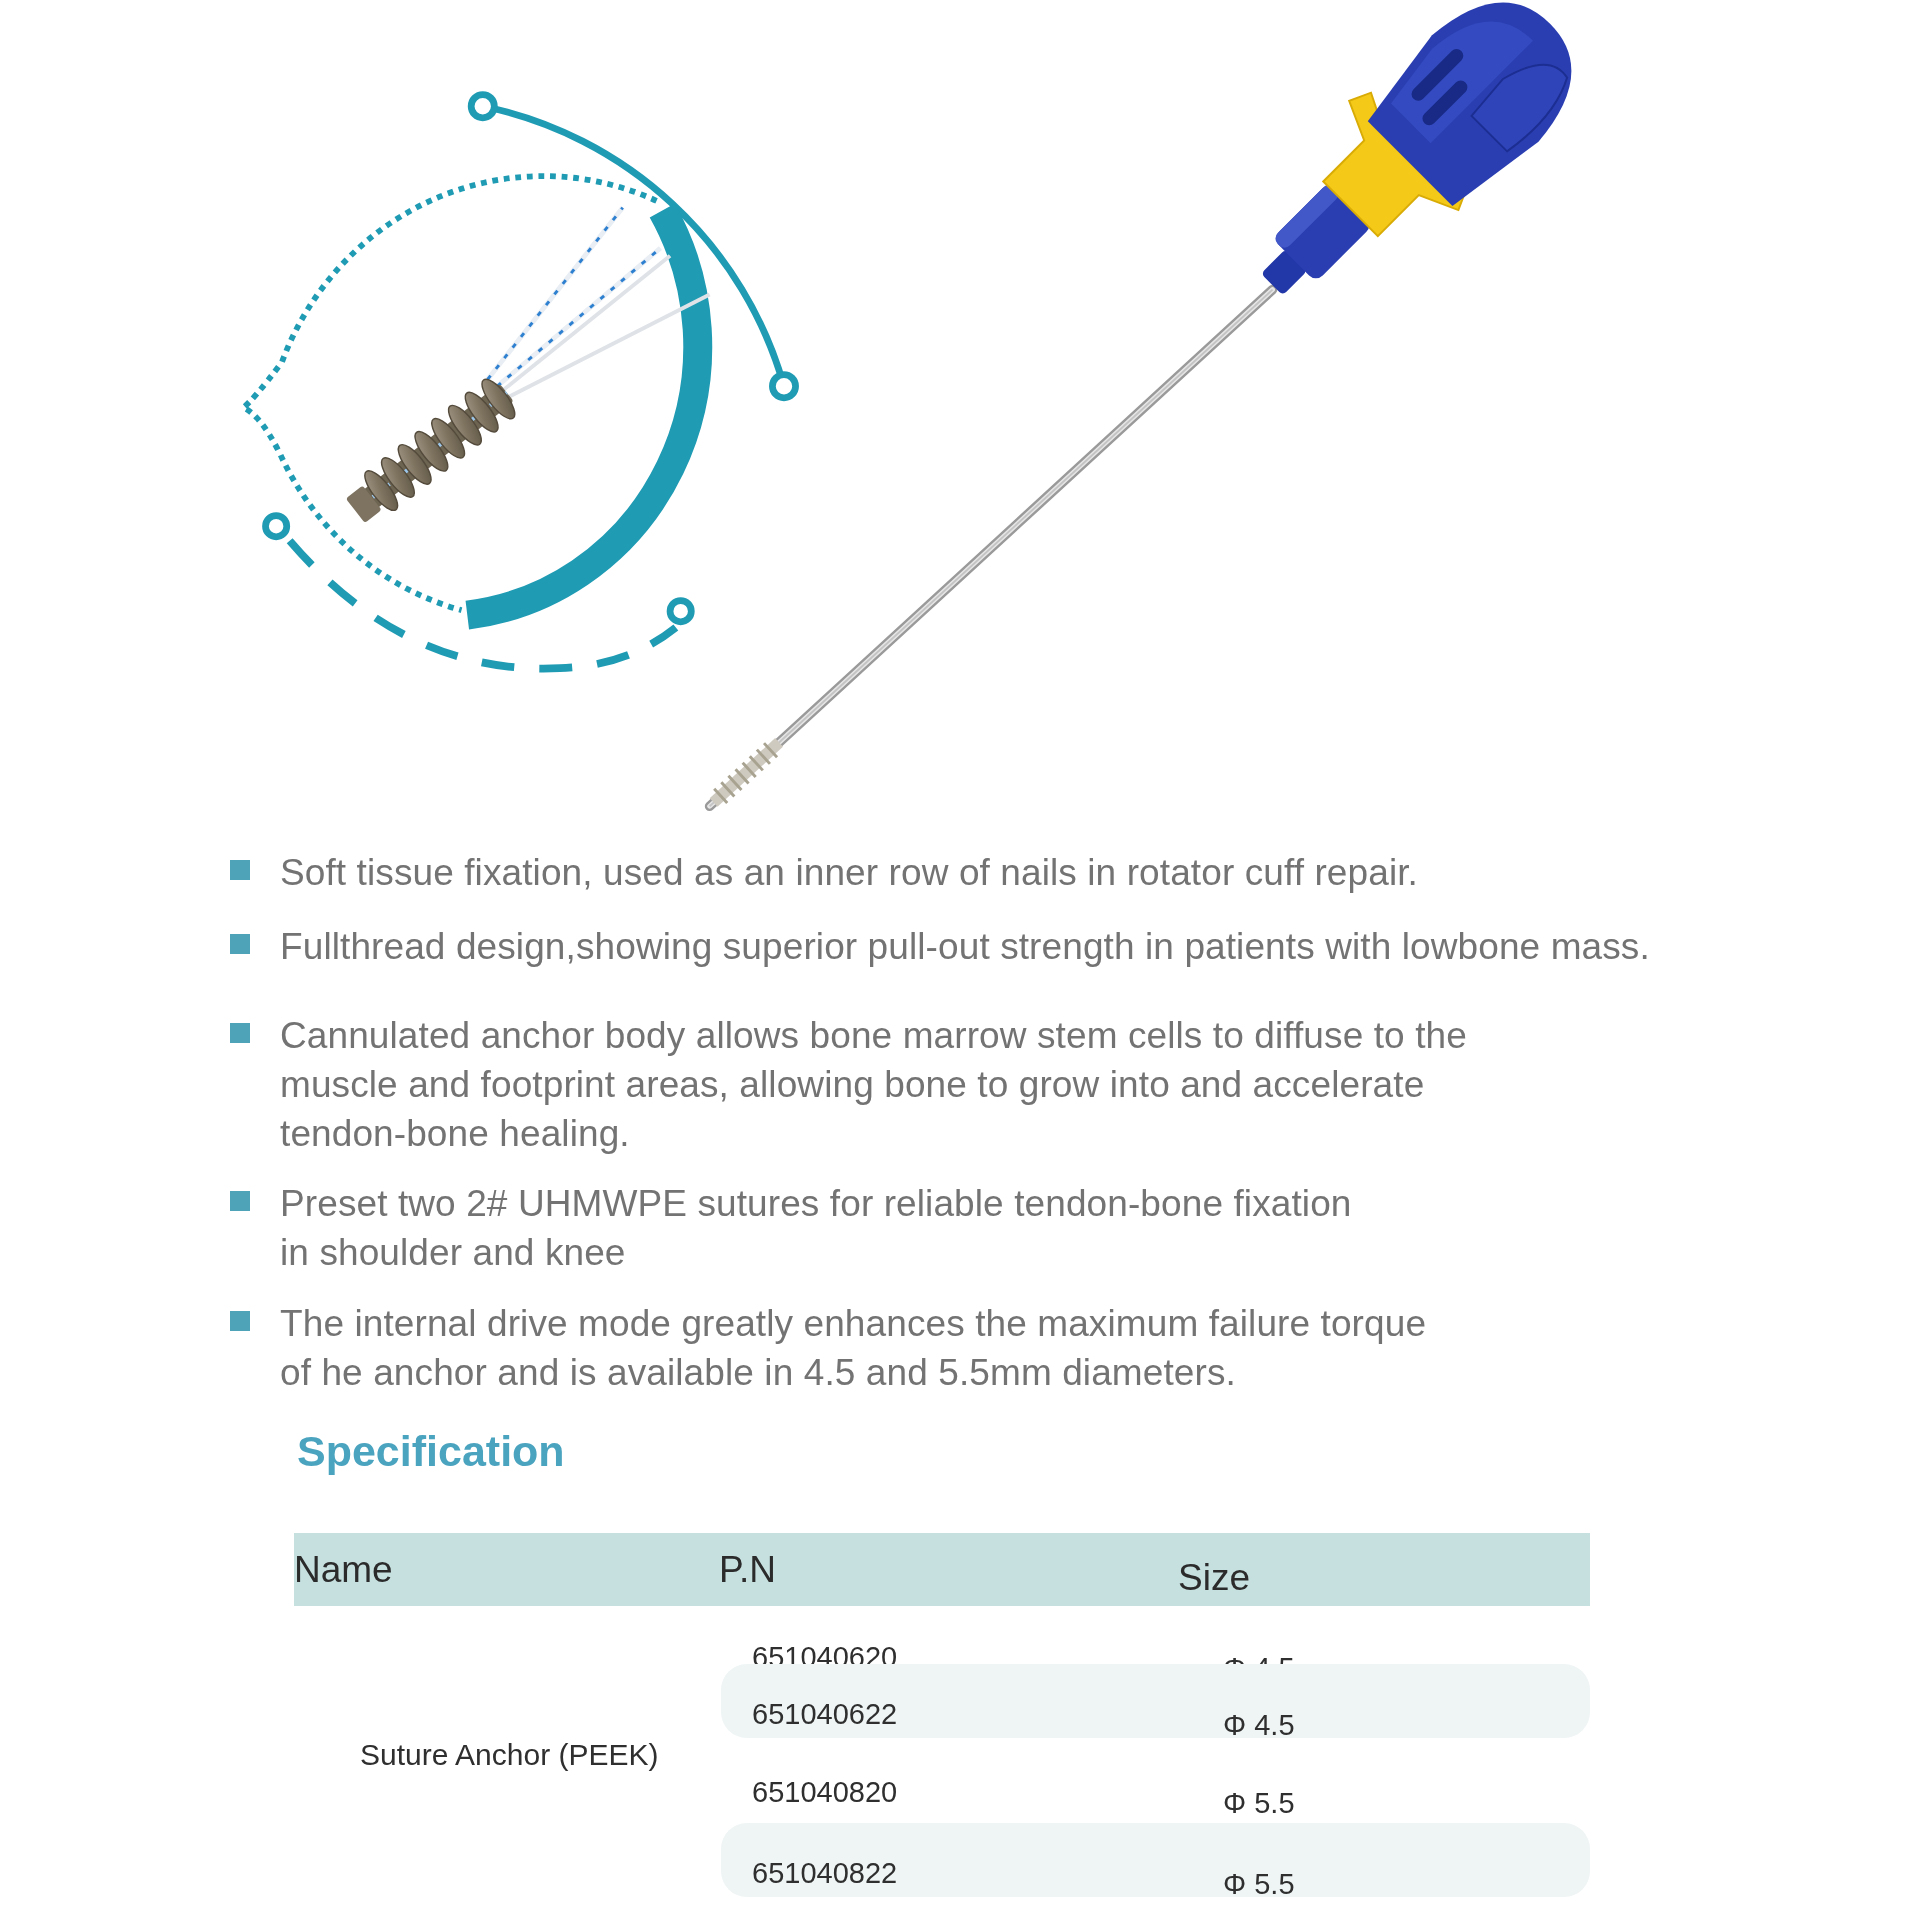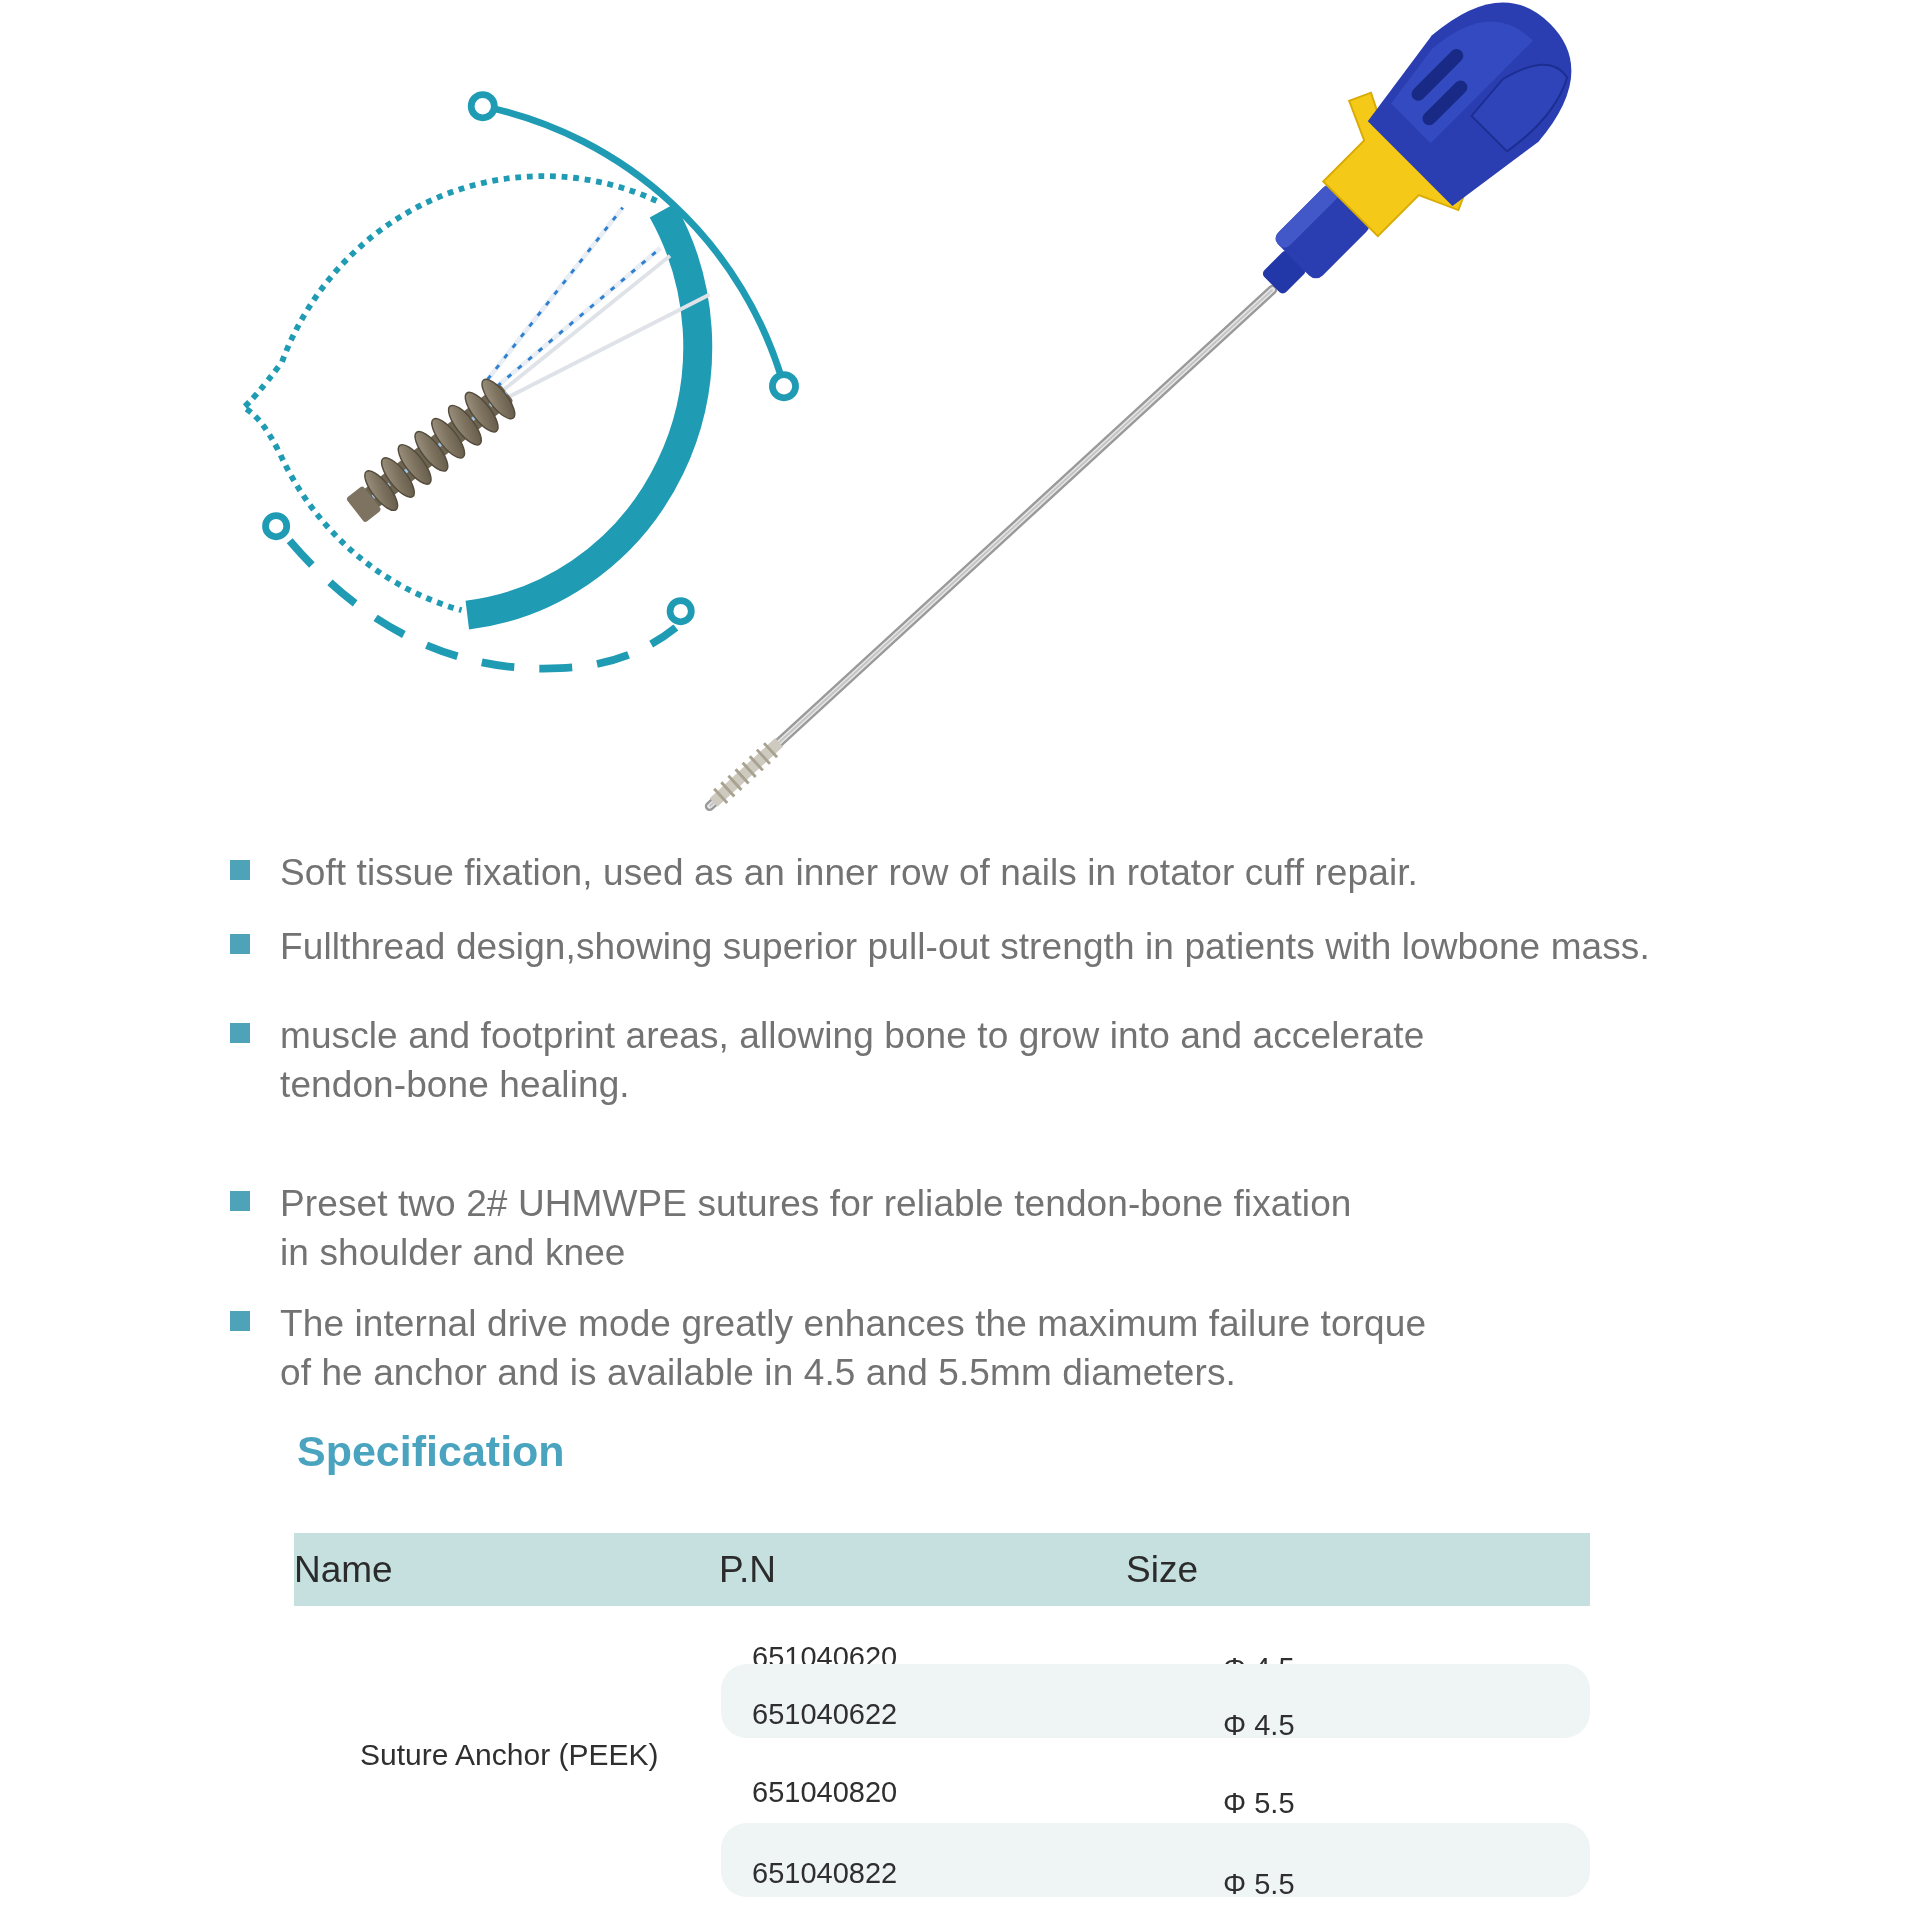--- a/index.html
+++ b/index.html
@@ -22,21 +22,21 @@
     
     .spec-title { position: absolute; left: 297px; top: 1427px; font-size: 43px; font-weight: bold;
                   color: #4aa3bf; }
 
     .spec-table { position: absolute; left: 294px; top: 1533px; width: 1296px; }
     .thead { position: absolute; left: 0; top: 0; width: 1296px; height: 73px; background: #c6e0e0; }
     .th { position: absolute; top: 0; height: 73px; line-height: 73px; font-size: 37px; color: #2b2b2b;
           text-align: left; }
     .th.c1 { left: 0; width: 425px; }
     .th.c2 { left: 425px; width: 425px; }
-    .th.c3 { left: 832px; width: 446px; }
+    .th.c3 { left: 884px; width: 446px; margin-top: 8px; }
 
     .trow { position: absolute; left: 427px; width: 869px; height: 74px; }
     .trow.shaded { background: #eff4f5; border-radius: 26px; }
     .td { position: absolute; font-size: 29px; color: #2f2f2f; margin-top: 24px; }
     .td.pn { left: 31px; top: 9.7px; }
     .td.size { left: 502px; top: 21px; }
     .name-cell { position: absolute; left: 66px; top: 205px; font-size: 30px; color: #2f2f2f; white-space: nowrap; }
   </style>
 </head>
 <body>
@@ -157,20 +157,21 @@
   <div class="bullet" style="top:922px">
     <span class="mark"></span>
     <div class="text">
       <div>Fullthread design,showing superior pull-out strength in patients with lowbone mass.</div>
     </div>
   </div>
 
   <div class="bullet" style="top:1011px">
     <span class="mark"></span>
     <div class="text">
+      <div>Cannulated anchor body allows bone marrow stem cells to diffuse to the</div>
       <div>muscle and footprint areas, allowing bone to grow into and accelerate</div>
       <div>tendon-bone healing.</div>
     </div>
   </div>
 
   <div class="bullet" style="top:1179px">
     <span class="mark"></span>
     <div class="text">
       <div>Preset two 2# UHMWPE sutures for reliable tendon-bone fixation</div>
       <div>in shoulder and knee</div>

